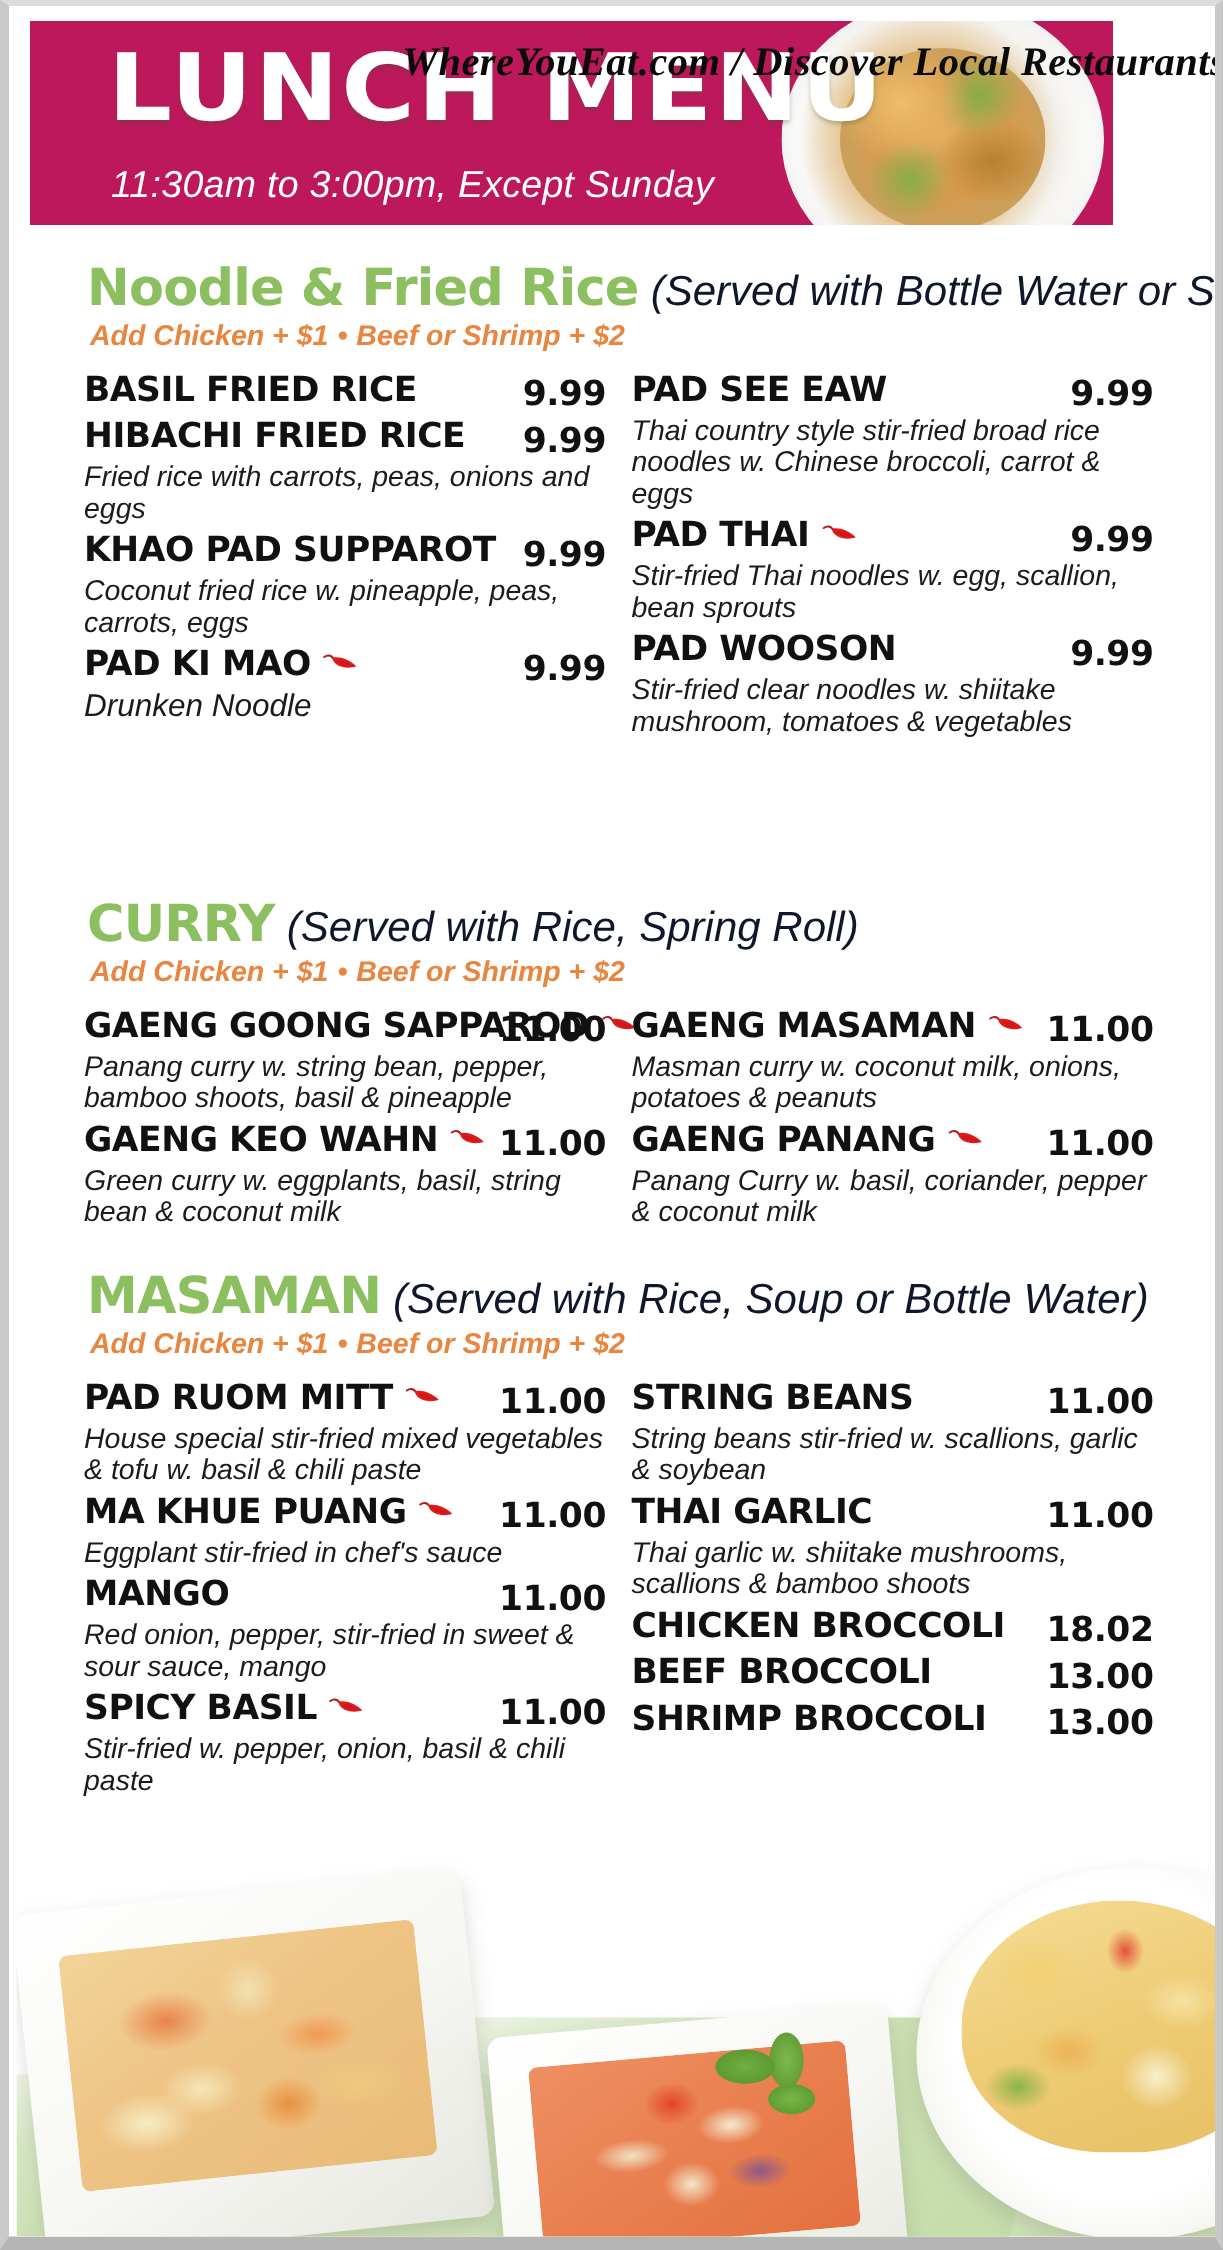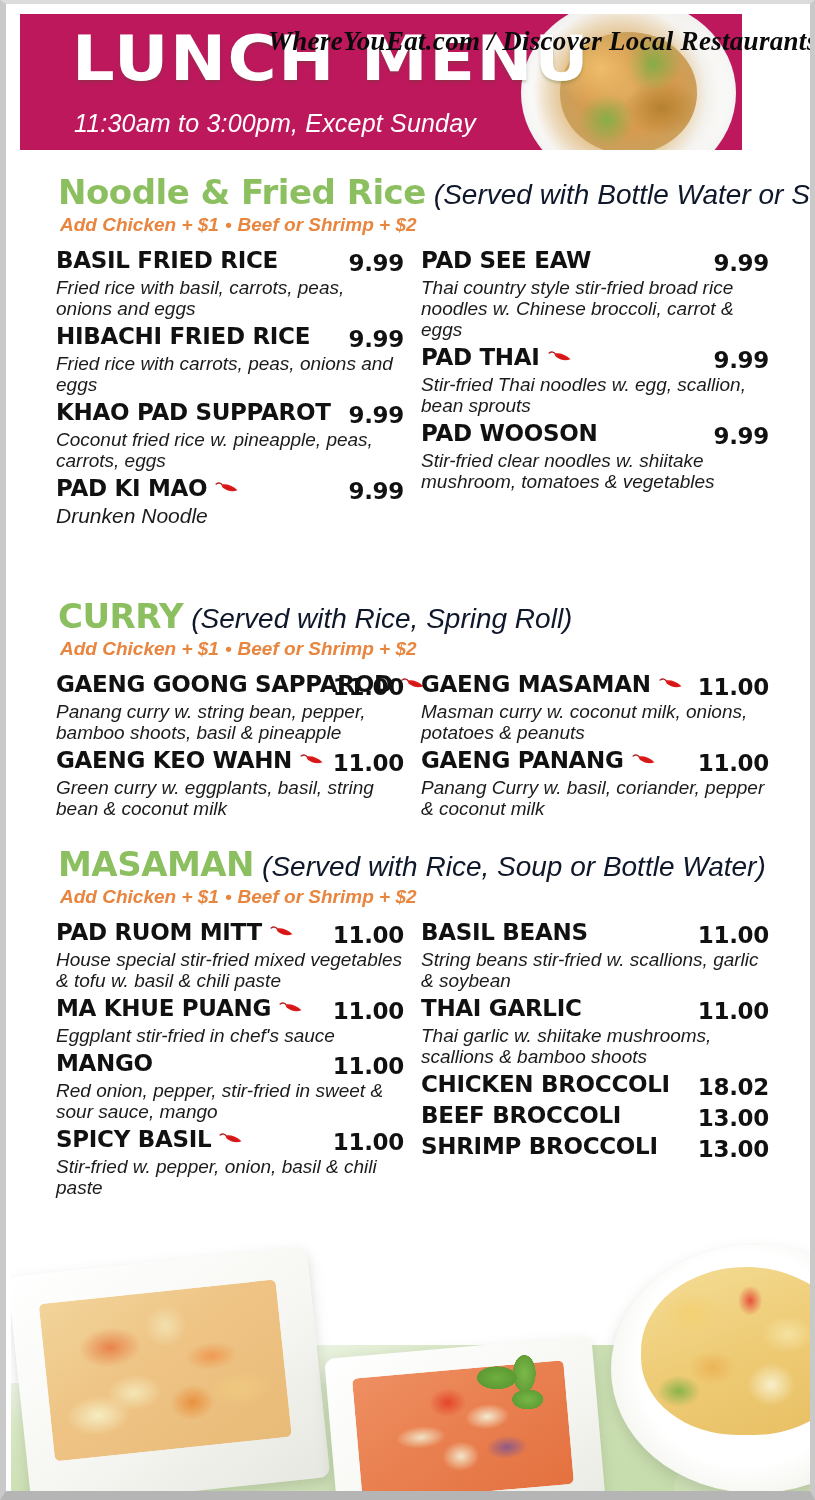--- a/index.html
+++ b/index.html
@@ -313,21 +313,20 @@
       <div class="section" style="top: 168px;">
         <div class="sec-head"><span class="sec-title">Noodle &amp; Fried Rice</span><span class="sec-serve">(Served with Bottle Water or Soup)</span></div>
         <div class="sec-add"><span>Add Chicken + $1</span><span class="dot">•</span><span>Beef or Shrimp + $2</span></div>
         <div class="cols" style="position: absolute; left: 0px; top: 70px; width: 815px;">
           <div class="col col-left">
             <div class="item">
               <div class="item-row">
                 <span class="item-name">BASIL FRIED RICE</span>
                 <span class="item-price">9.99</span>
               </div>
-              <div class="item-desc">Fried rice with basil, carrots, peas, onions and eggs</div>
             </div>
             <div class="item">
               <div class="item-row">
                 <span class="item-name">HIBACHI FRIED RICE</span>
                 <span class="item-price">9.99</span>
               </div>
               <div class="item-desc">Fried rice with carrots, peas, onions and eggs</div>
             </div>
             <div class="item">
               <div class="item-row">
@@ -482,21 +481,21 @@
                     <path d="M9.5 4.0 C13.0 4.1, 17.5 5.6, 20.8 8.0 C16.8 8.6, 12.4 7.6, 9.5 5.5 Z" fill="#c41414" opacity="0.55"></path>
                   </svg></span>
                 <span class="item-price">11.00</span>
               </div>
               <div class="item-desc">Stir-fried w. pepper, onion, basil &amp; chili paste</div>
             </div>
           </div>
           <div class="col col-right">
             <div class="item">
               <div class="item-row">
-                <span class="item-name">BASIL BEANS</span>
+                <span class="item-name">STRING BEANS</span>
                 <span class="item-price">11.00</span>
               </div>
               <div class="item-desc">String beans stir-fried w. scallions, garlic &amp; soybean</div>
             </div>
             <div class="item">
               <div class="item-row">
                 <span class="item-name">THAI GARLIC</span>
                 <span class="item-price">11.00</span>
               </div>
               <div class="item-desc">Thai garlic w. shiitake mushrooms, scallions &amp; bamboo shoots</div>

